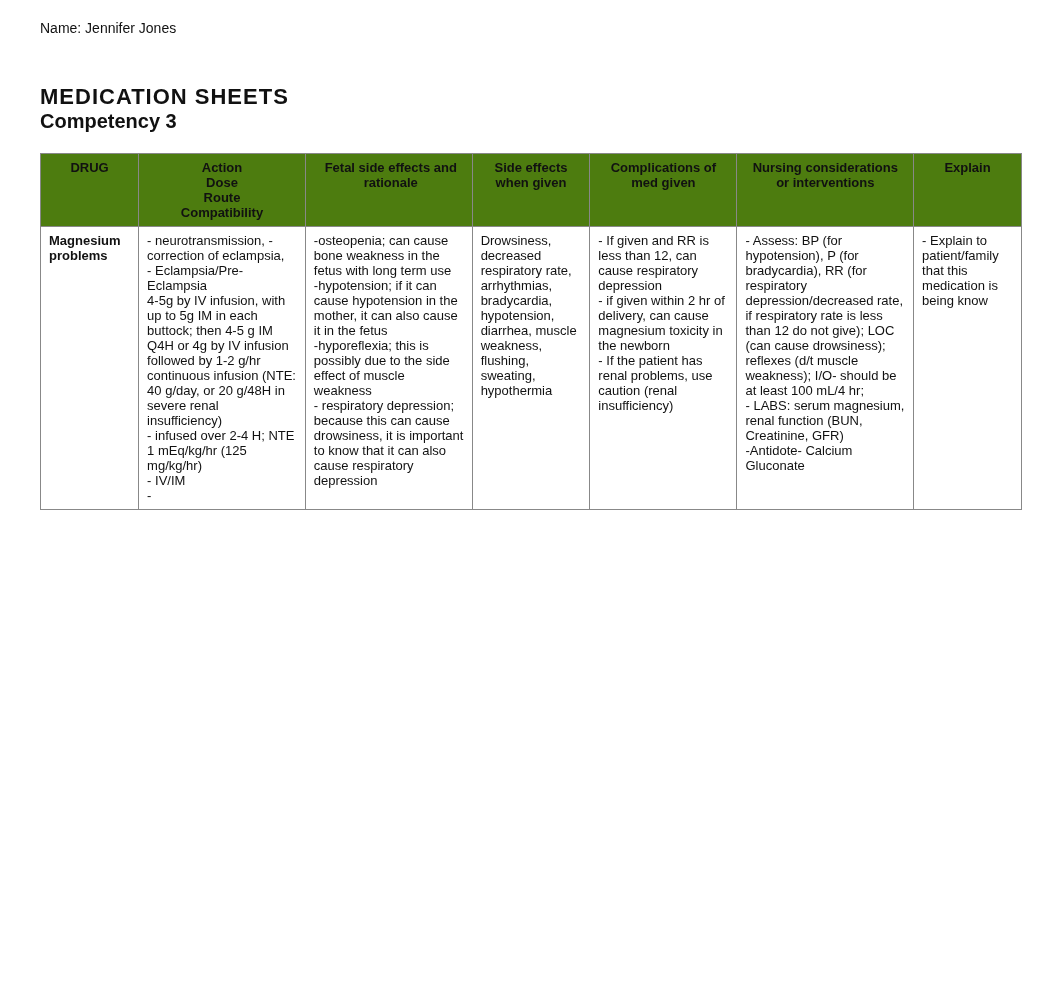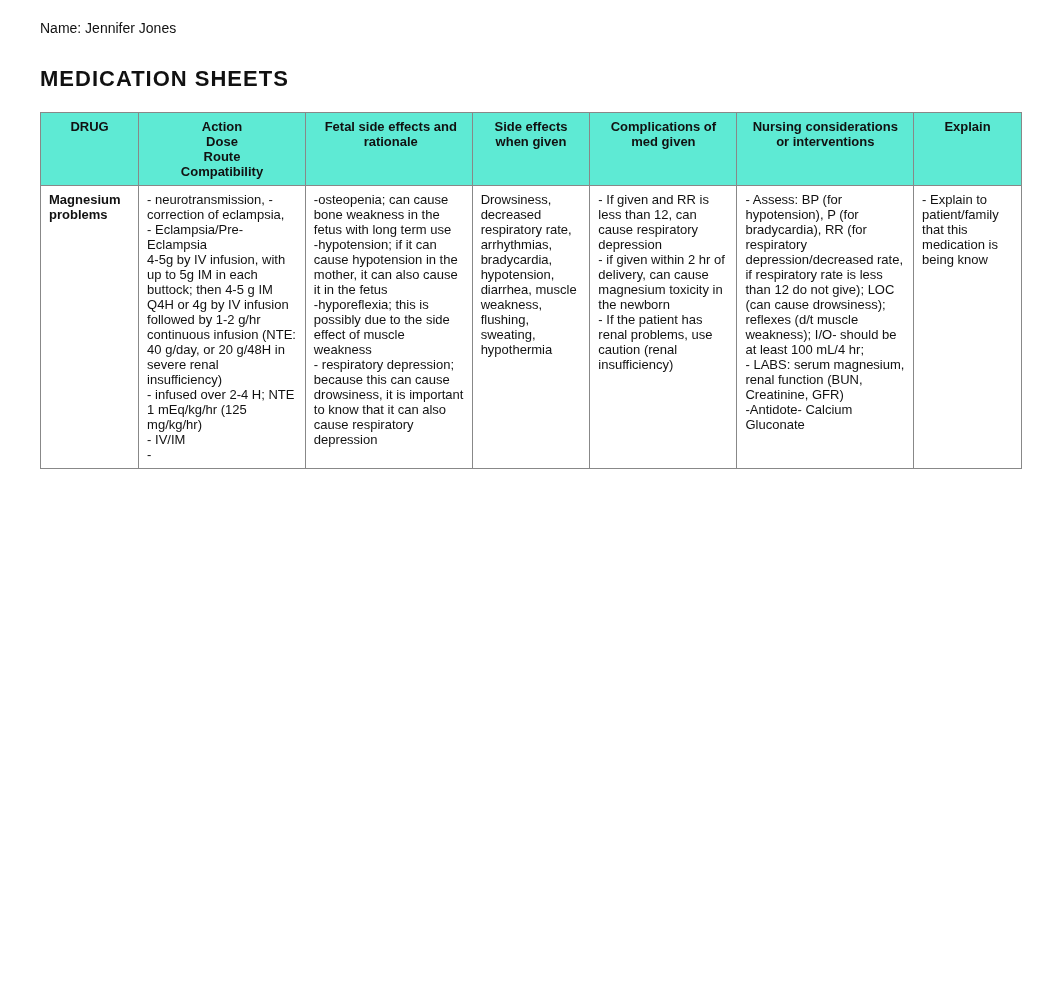--- a/index.html
+++ b/index.html
@@ -5,21 +5,21 @@
     * { box-sizing: border-box; margin: 0; padding: 0; }
     body {
       background: #fff;
       font-family: Arial, sans-serif;
       font-size: 13px;
       color: #111;
       padding: 20px 40px;
     }
     .name-line {
       font-size: 14px;
-      margin-bottom: 30px;
+      margin-bottom: 48px;
     }
     .page-title {
       margin-bottom: 20px;
     }
     .page-title h1 {
       font-size: 22px;
       font-weight: bold;
       letter-spacing: 1px;
     }
     .page-title h2 {
@@ -30,39 +30,40 @@
       width: 100%;
       border-collapse: collapse;
       border: 1px solid #888;
     }
     th, td {
       border: 1px solid #888;
       padding: 6px 8px;
       vertical-align: top;
     }
     th {
-      background: #5eead4;
+      background: #4d7c0f;
       font-weight: bold;
       font-size: 13px;
     }
     .col-drug { width: 10%; }
     .col-action { width: 17%; }
     .col-fetal { width: 17%; padding-left: 12px; }
     .col-side { width: 12%; }
     .col-comp { width: 15%; }
     .col-nursing { width: 18%; }
     .col-teaching { width: 13%; }
   </style>
 </head>
 <body>
 
 <div class="name-line">Name: Jennifer Jones</div>
 
 <div class="page-title">
   <h1>MEDICATION SHEETS</h1>
+  <h2>Competency 3</h2>
 </div>
 
 <table>
   <thead>
     <tr>
       <th class="col-drug">DRUG</th>
       <th class="col-action">Action<br>Dose<br>Route<br>Compatibility</th>
       <th class="col-fetal">Fetal side effects and rationale</th>
       <th class="col-side">Side effects when given</th>
       <th class="col-comp">Complications of med given</th>

